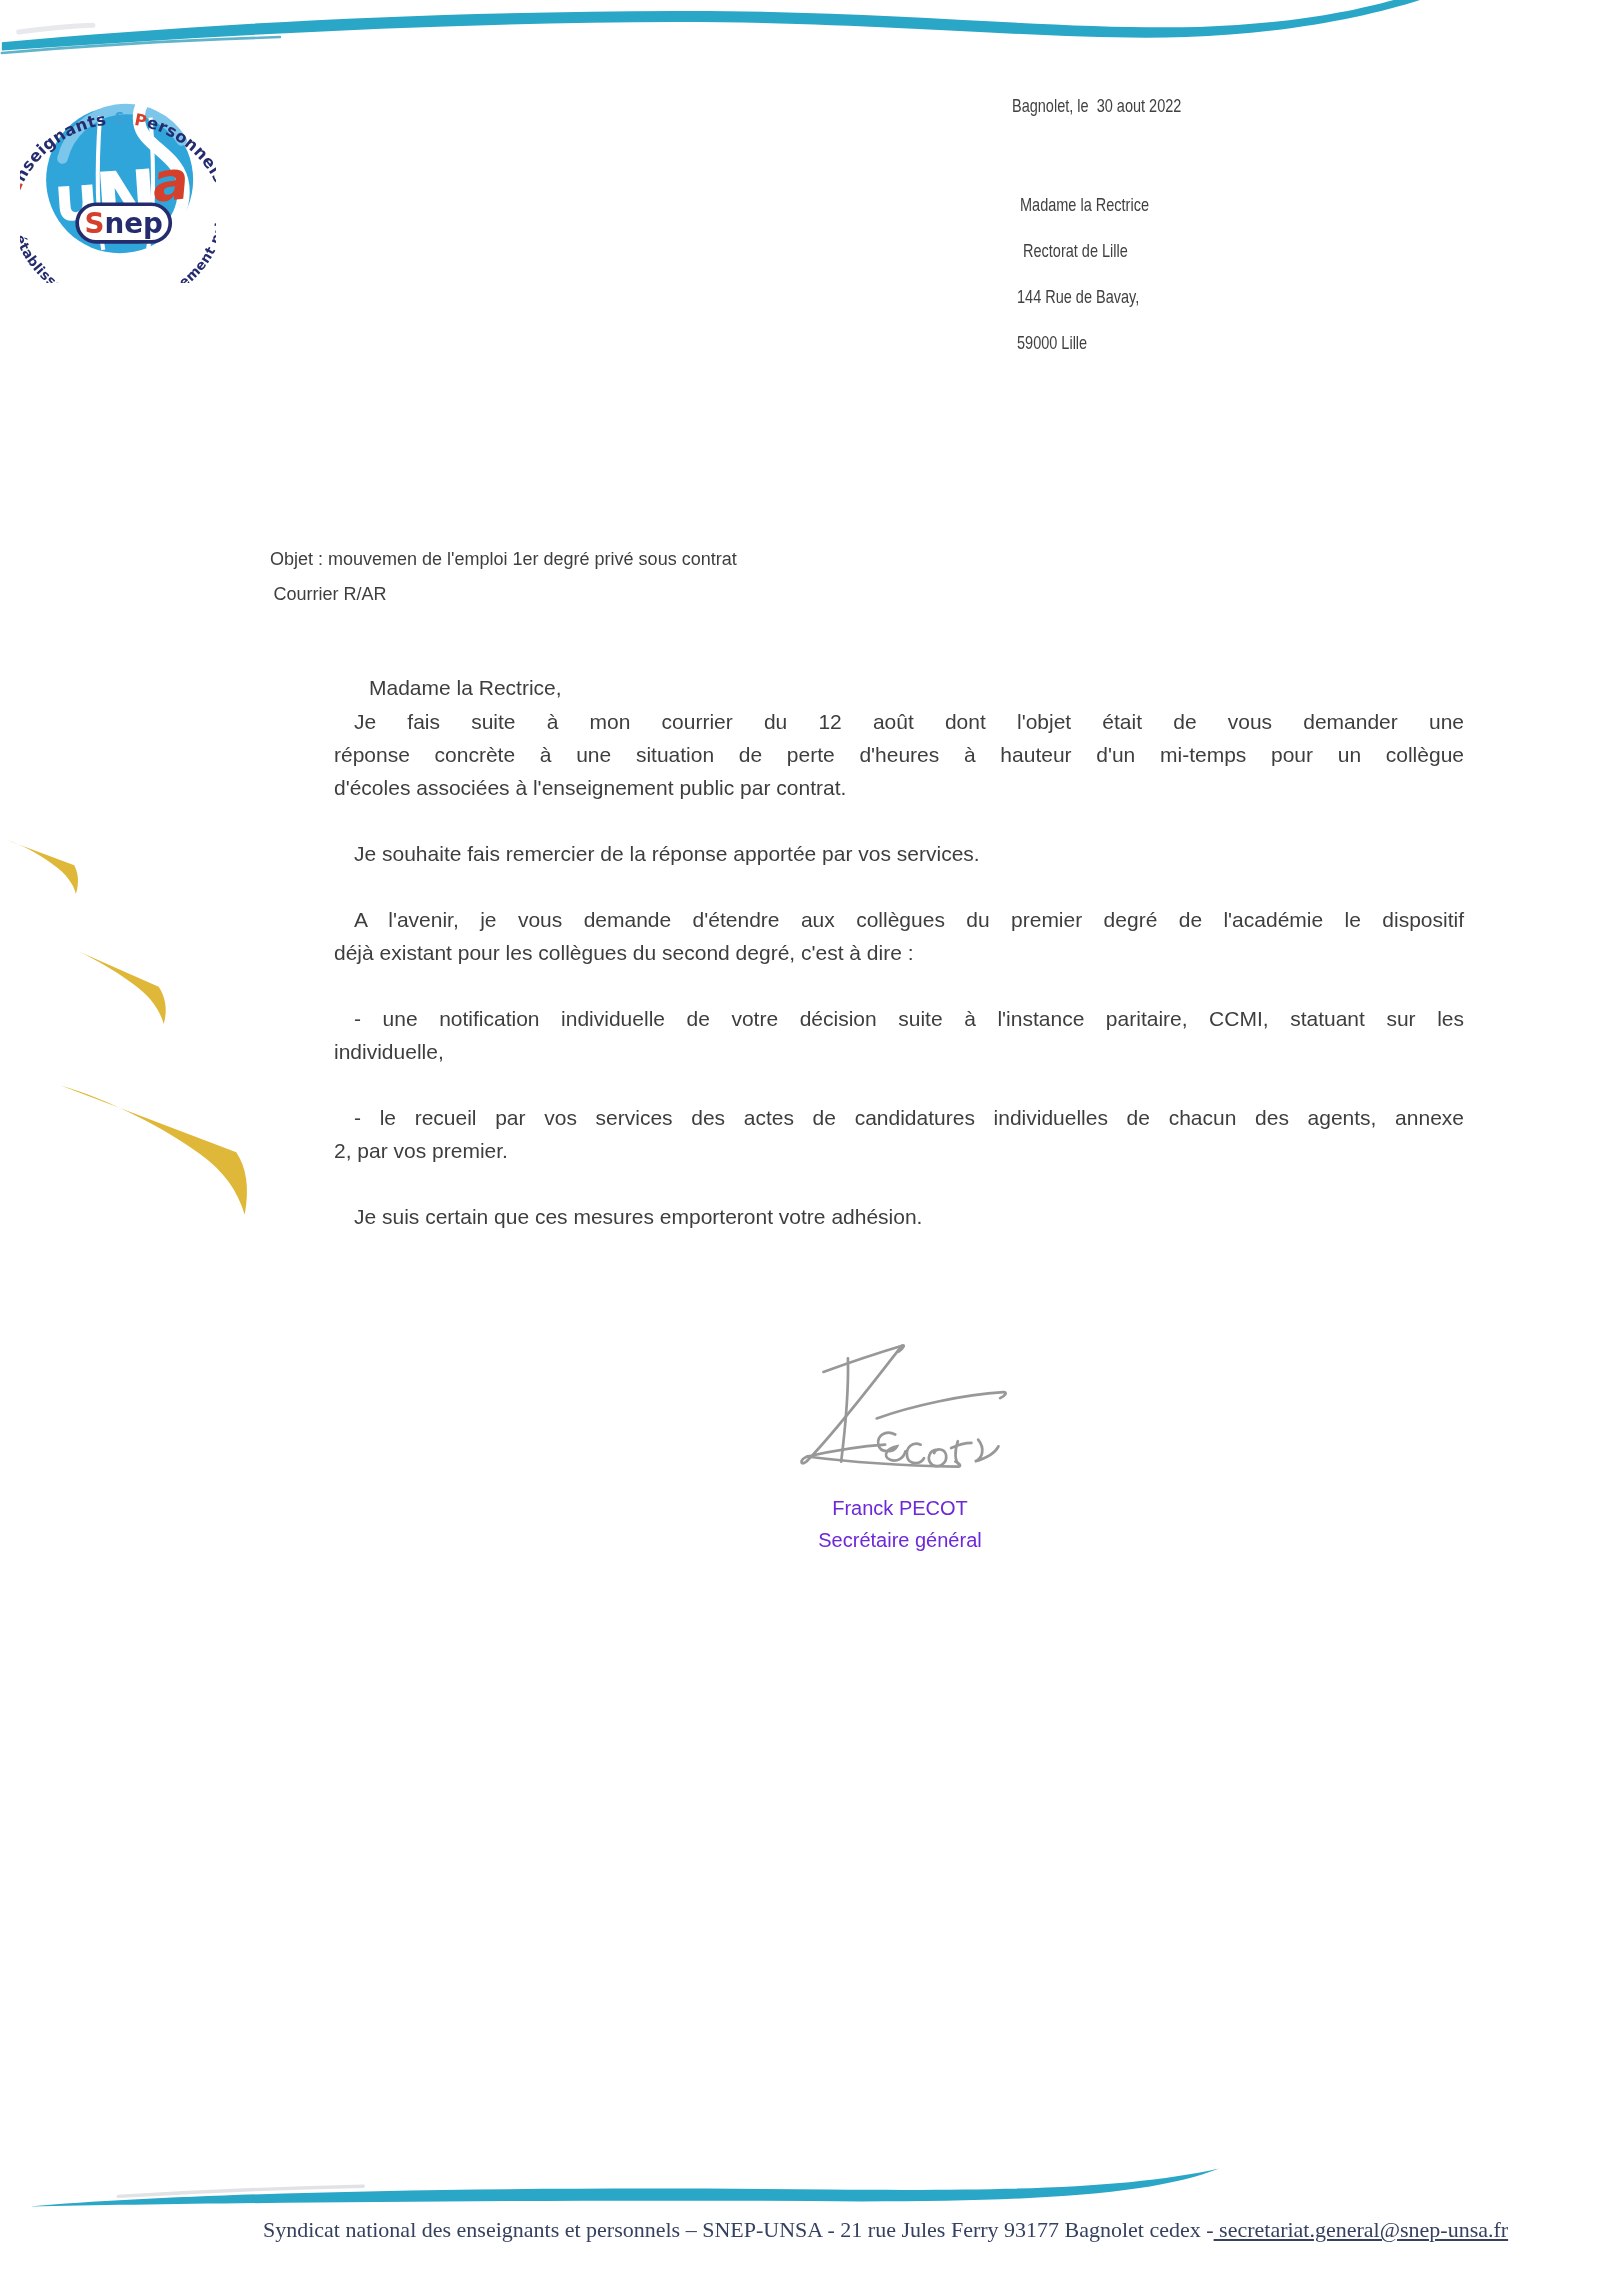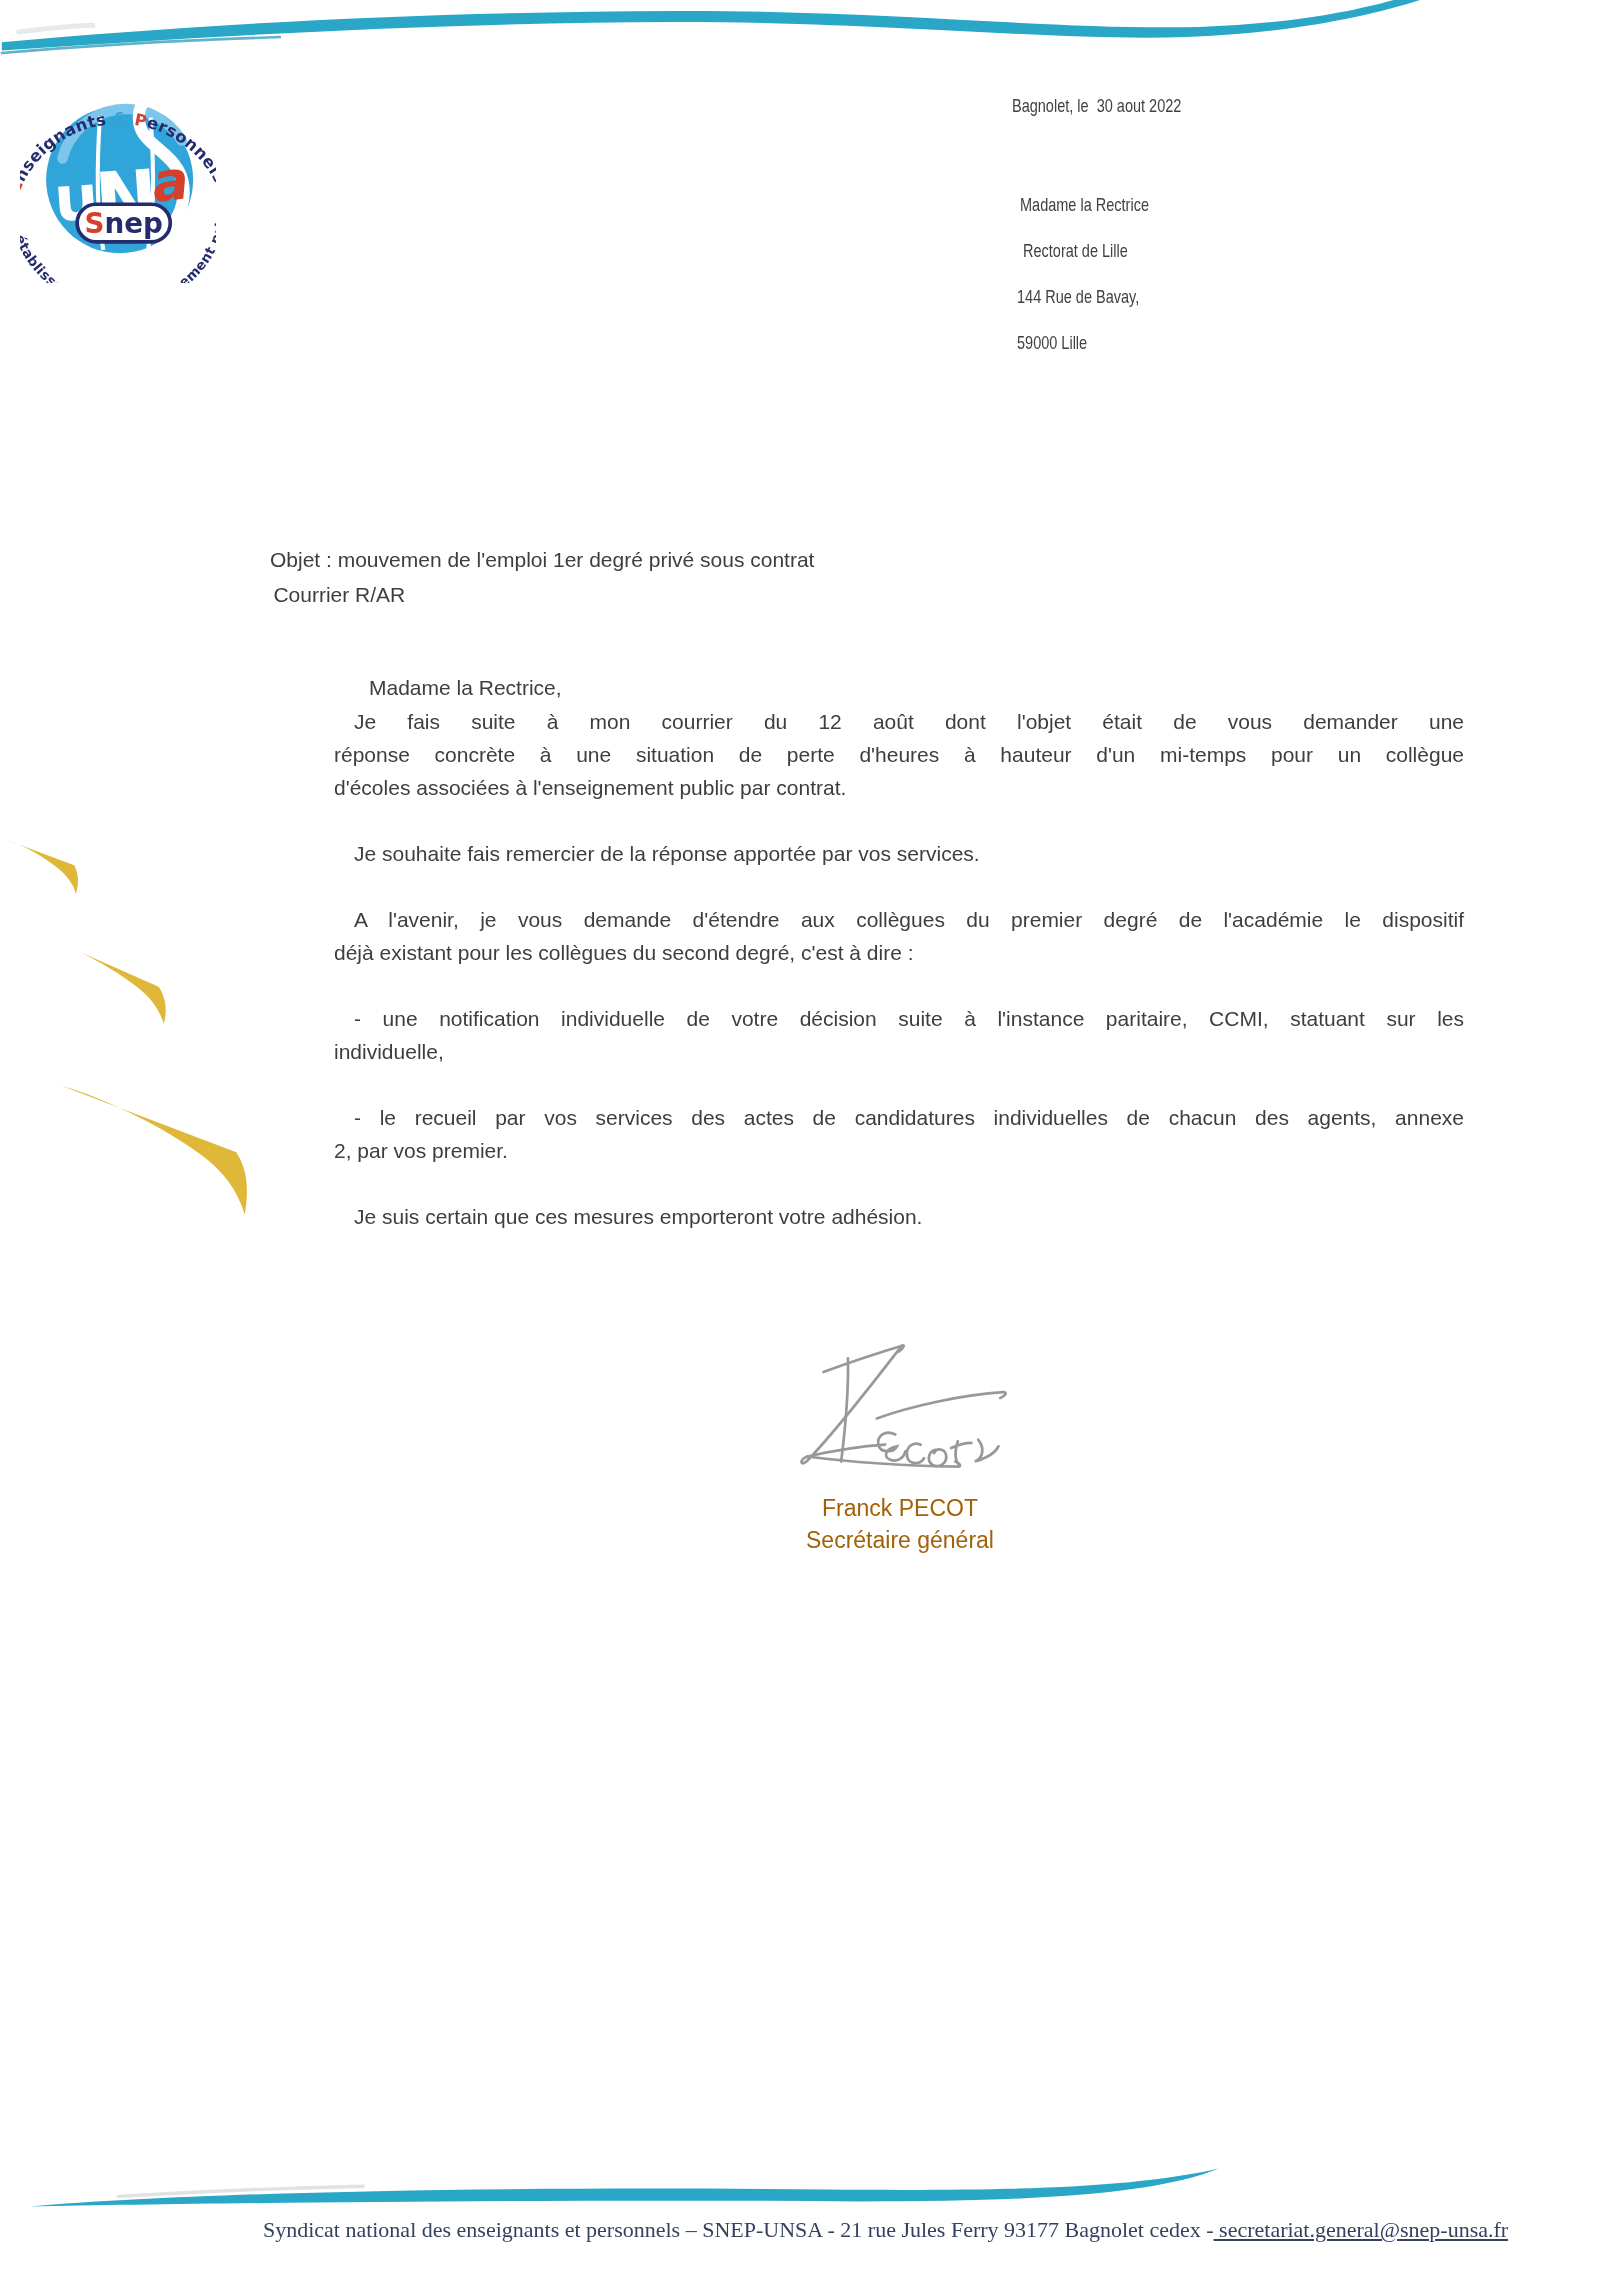--- a/index.html
+++ b/index.html
@@ -5,31 +5,31 @@
   html,body{margin:0;padding:0;}
   body{width:1622px;height:2295px;background:#ffffff;position:relative;overflow:hidden;
        font-family:"Liberation Sans",sans-serif;}
   .abs{position:absolute;}
   
   .bodycol{left:334px;top:705px;width:1130px;color:#3e3e3e;font-size:21px;line-height:33px;}
   .bodycol p{margin:0 0 33px 0;}
   .j{text-align:justify;text-align-last:justify;}
   .n{text-align:left;}
   .ind{text-indent:20px;}
-  .subject{left:270px;top:542px;color:#3e3e3e;font-size:21px;line-height:35px;}
+  .subject{left:270px;top:542px;color:#3e3e3e;font-size:18px;line-height:35px;}
   .subject .l2{padding-left:3.4px;}
   .salut{left:369px;top:676px;color:#3e3e3e;font-size:21px;}
   .cond{display:inline-block;transform:scaleX(.78);transform-origin:0 0;white-space:pre;}
   .dateline{left:1012px;top:95px;color:#414141;font-size:18.6px;}
   .recipient{left:1017px;top:182px;color:#414141;font-size:18.6px;line-height:46px;}
   .recipient div{height:46px;}
   .recipient .r0{padding-left:2.5px;}
   .recipient .r1{padding-left:6px;}
-  .signname{left:786px;top:1492px;width:228px;text-align:center;color:#a16207;
-            font-size:23px;line-height:32px;}
+  .signname{left:786px;top:1492px;width:228px;text-align:center;color:#6d28d9;
+            font-size:20px;line-height:32px;}
   .footertext{left:203px;top:2217px;width:1365px;text-align:center;color:#35415f;
               font-size:22px;font-family:"Liberation Serif",serif;}
   .footertext a{color:#35415f;text-decoration:underline;}
   svg text{font-family:"DejaVu Sans",sans-serif;}
 </style>
 </head>
 <body>
 
 <svg class="abs" style="left:0;top:0;" width="1622" height="59" viewBox="0 0 1920 70">
   <path d="M20,38 C50,34 80,31 108,30" stroke="#c5c9cf" stroke-width="6" opacity="0.4" fill="none" stroke-linecap="round"></path>

